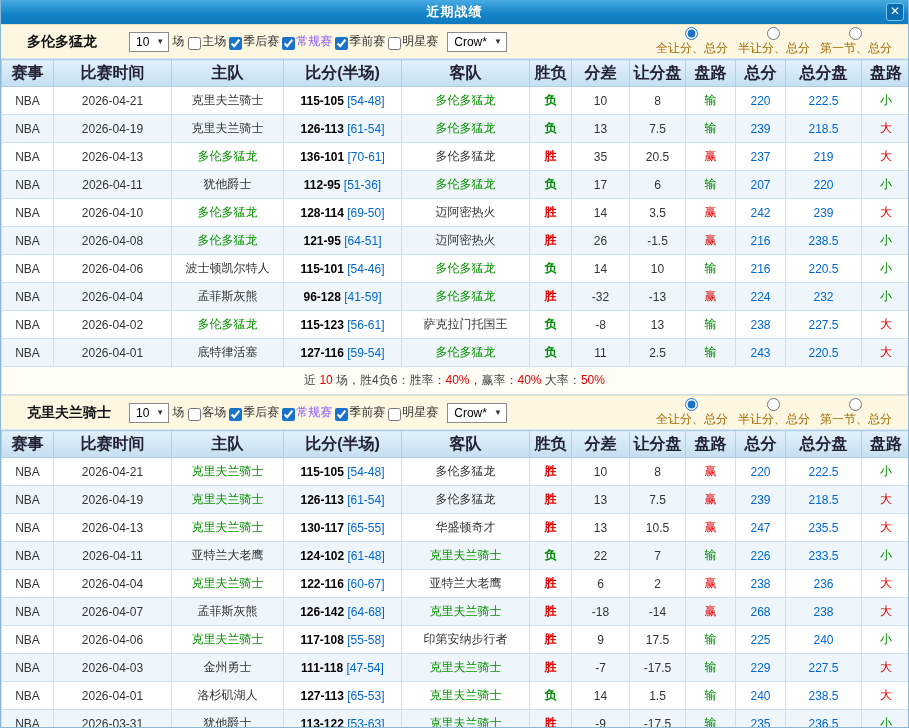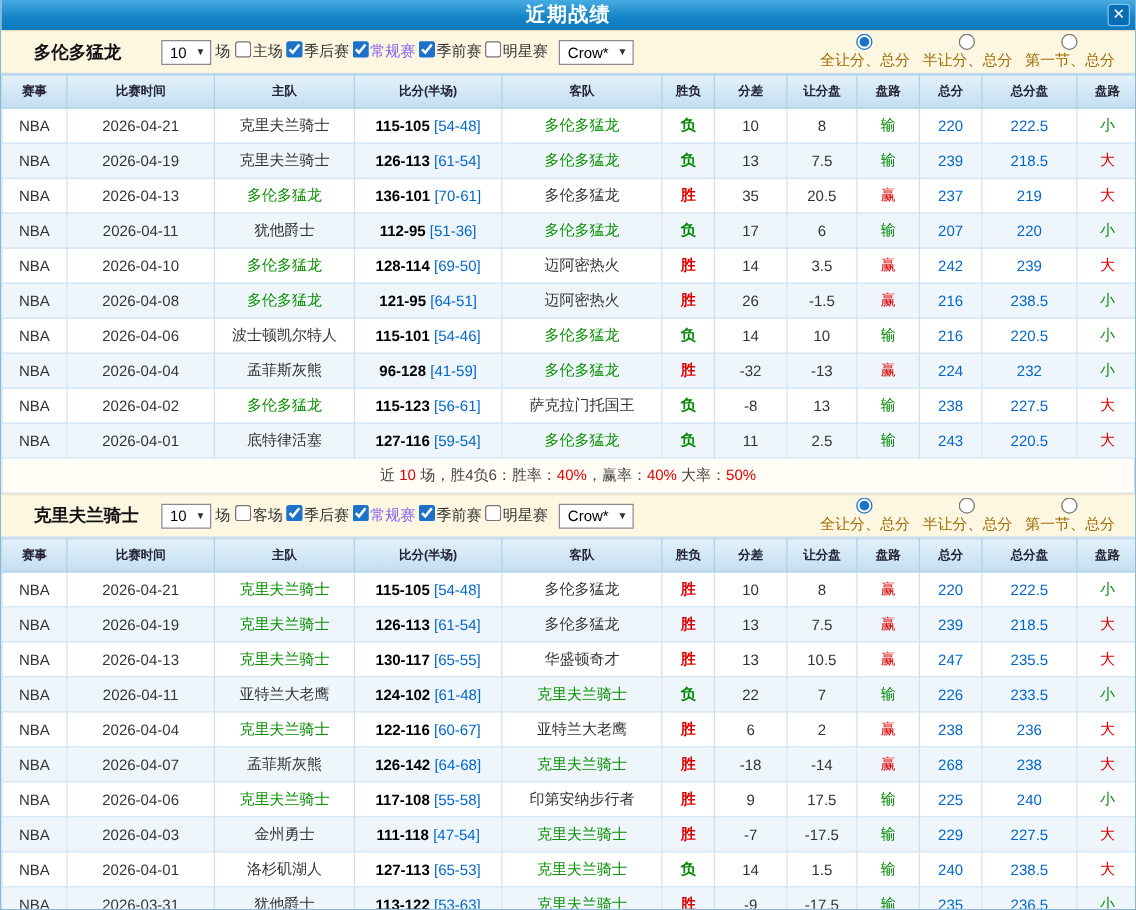--- a/index.html
+++ b/index.html
@@ -1,34 +1,34 @@
 <!DOCTYPE html>
 <html><head>
 <meta charset="utf-8">
 <style>
   * { box-sizing: border-box; margin: 0; padding: 0; }
   html,body { background:#fff; }
   body { font-family: "Liberation Sans", "DejaVu Sans", sans-serif; }
   .panel { width:909px; height:728px; overflow:hidden; background:#fff; border-left:1px solid #8cb8d8; border-right:1px solid #8cb8d8; border-bottom:1px solid #8cb8d8; position:relative; }
   .titlebar { height:24px; background:linear-gradient(180deg,#46abe2 0%,#1483c6 60%,#0e7abd 100%); display:flex; align-items:center; justify-content:center; position:relative; }
-  .titlebar .title { color:#fff; font-size:16px; font-weight:bold; letter-spacing:1px; }
+  .titlebar .title { color:#fff; font-size:13px; font-weight:bold; letter-spacing:1px; }
   .close-btn { position:absolute; right:4px; top:3px; width:18px; height:18px; background:#0a6cb3; border:1px solid #79c4ec; border-radius:3px; color:#fff; font-size:12px; line-height:15px; text-align:center; cursor:pointer; }
   .sec-header { height:35px; background:#fdf6e1; border-top:1px solid #ecdfc0; border-bottom:1px solid #d9e6f0; display:flex; align-items:center; font-size:12px; color:#333; padding:0 10px 0 26px; }
   .team-name { font-weight:bold; font-size:14px; color:#111; width:102px; }
   .sel { display:inline-flex; align-items:center; border:1px solid #8a8a8a; background:#fff; height:20px; padding:0 4px 0 6px; font-size:12px; color:#000; cursor:pointer; margin-right:3px; }
   .sel .arrow { font-size:8px; color:#333; margin-left:7px; }
   .suffix-lbl { margin-right:4px; }
   .cbs { display:inline-flex; align-items:center; margin-right:6px; }
-  .cbs label { display:inline-flex; align-items:flex-start; margin-right:3px; cursor:pointer; }
+  .cbs label { display:inline-flex; align-items:flex-end; margin-right:3px; cursor:pointer; }
   .cbs input, .radios input { width:13px; height:13px; margin-right:1px; accent-color:#1a73c8; }
   .hl { color:#8b5cf6; }
   .radios { margin-left:auto; display:flex; align-items:center; color:#a36a00; padding-right:6px; }
   .radios label { display:inline-flex; align-items:center; margin-left:10px; cursor:pointer;flex-direction:column; }
   table { width:100%; border-collapse:collapse; table-layout:fixed; }
-  th { height:27px; background:linear-gradient(180deg,#e2f1fa,#c4def0); border:1px solid #aecfe6; font-size:10px; font-weight:bold; color:#223; text-align:center; }
+  th { height:27px; background:linear-gradient(180deg,#e2f1fa,#c4def0); border:1px solid #aecfe6; font-size:16px; font-weight:bold; color:#223; text-align:center; }
   td { height:28px; border:1px solid #cbe1f1; font-size:12px; color:#333; text-align:center; white-space:nowrap; overflow:hidden; }
   tbody tr:nth-child(even) { background:#eef6fc; }
   .team { color:#333; }
   .focus { color:#089000; }
   .score { font-weight:bold; color:#000; }
   .half { color:#0066cc; }
   .red { color:#e00000; }
   .green { color:#008800; }
   .blue { color:#0066cc; }
   .bold { font-weight:bold; }

